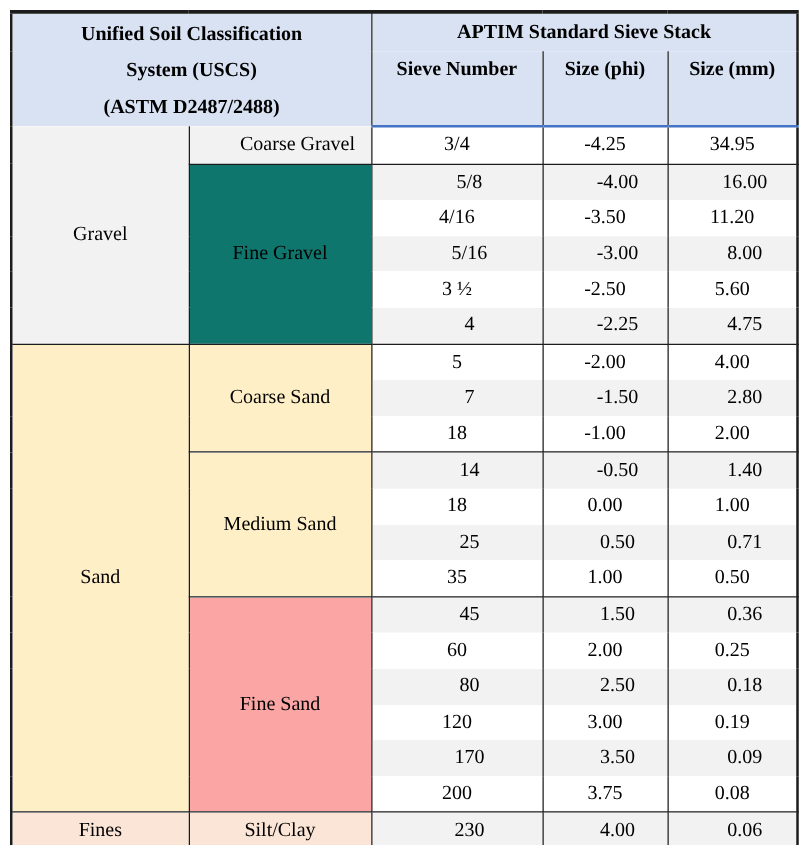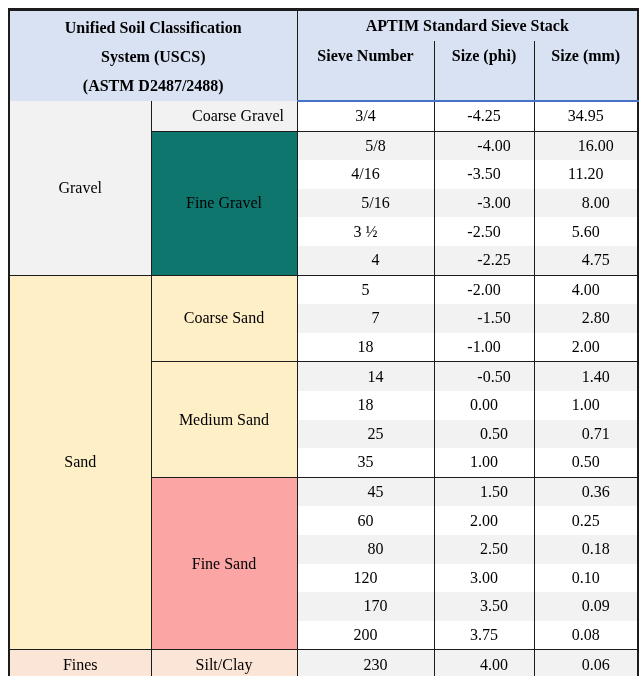--- a/index.html
+++ b/index.html
@@ -182,21 +182,21 @@
             <td class="">0.25</td>
           </tr>
           <tr>
             <td class="stripe">80</td>
             <td class="stripe">2.50</td>
             <td class="stripe">0.18</td>
           </tr>
           <tr>
             <td class="">120</td>
             <td class="">3.00</td>
-            <td class="">0.10</td>
+            <td class="">0.19</td>
           </tr>
           <tr>
             <td class="stripe">170</td>
             <td class="stripe">3.50</td>
             <td class="stripe">0.09</td>
           </tr>
           <tr>
             <td class=" block-end">200</td>
             <td class=" block-end">3.75</td>
             <td class=" block-end">0.08</td>

